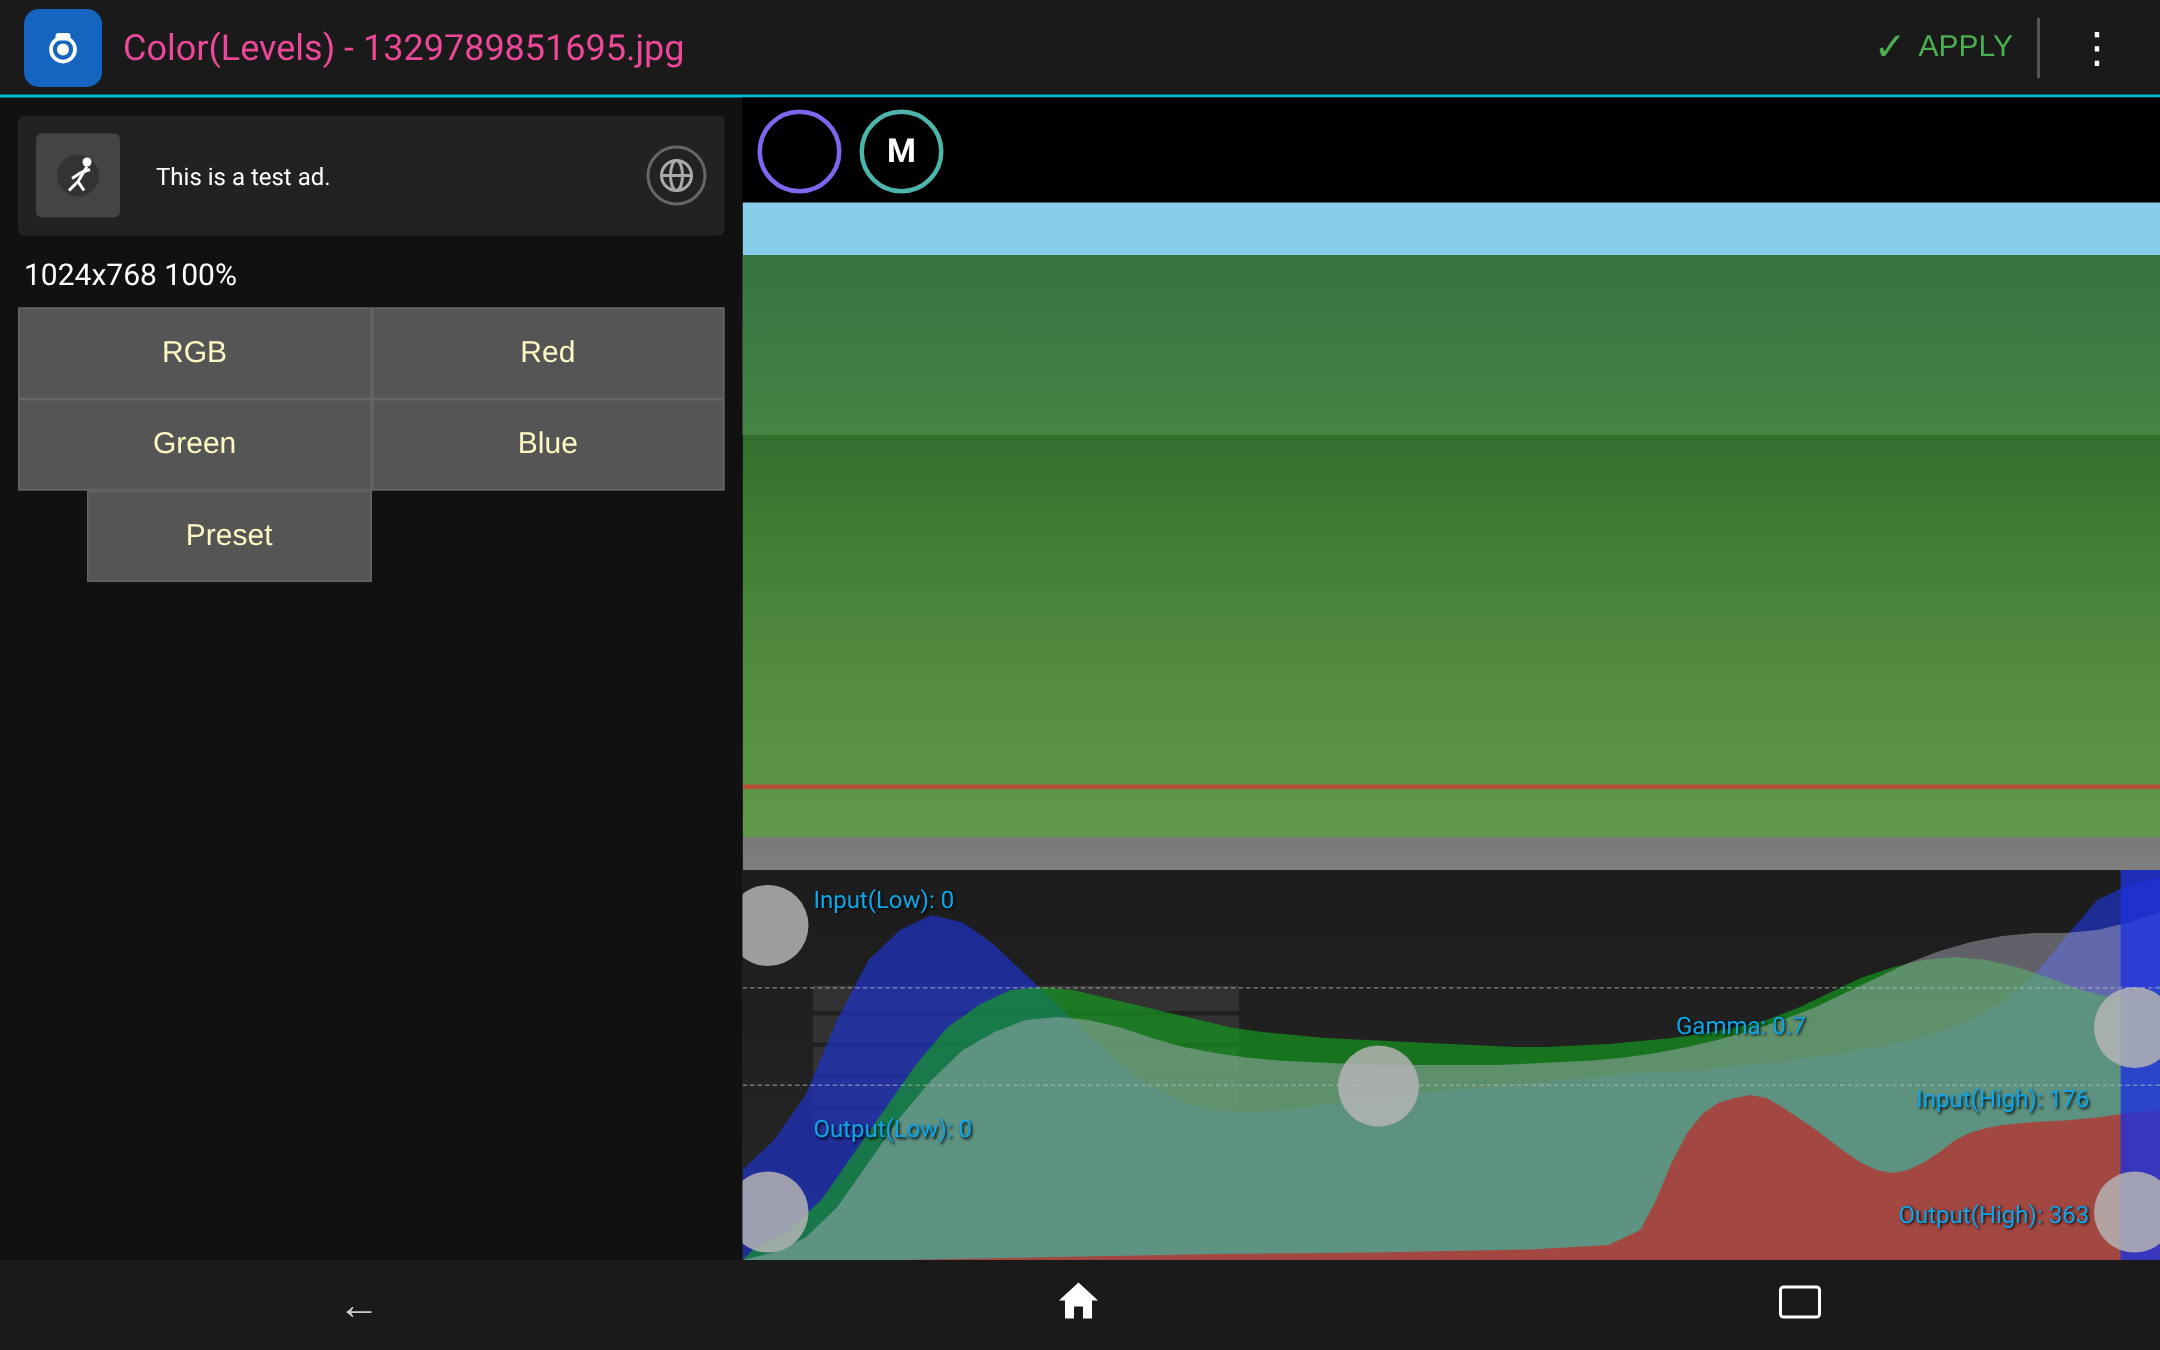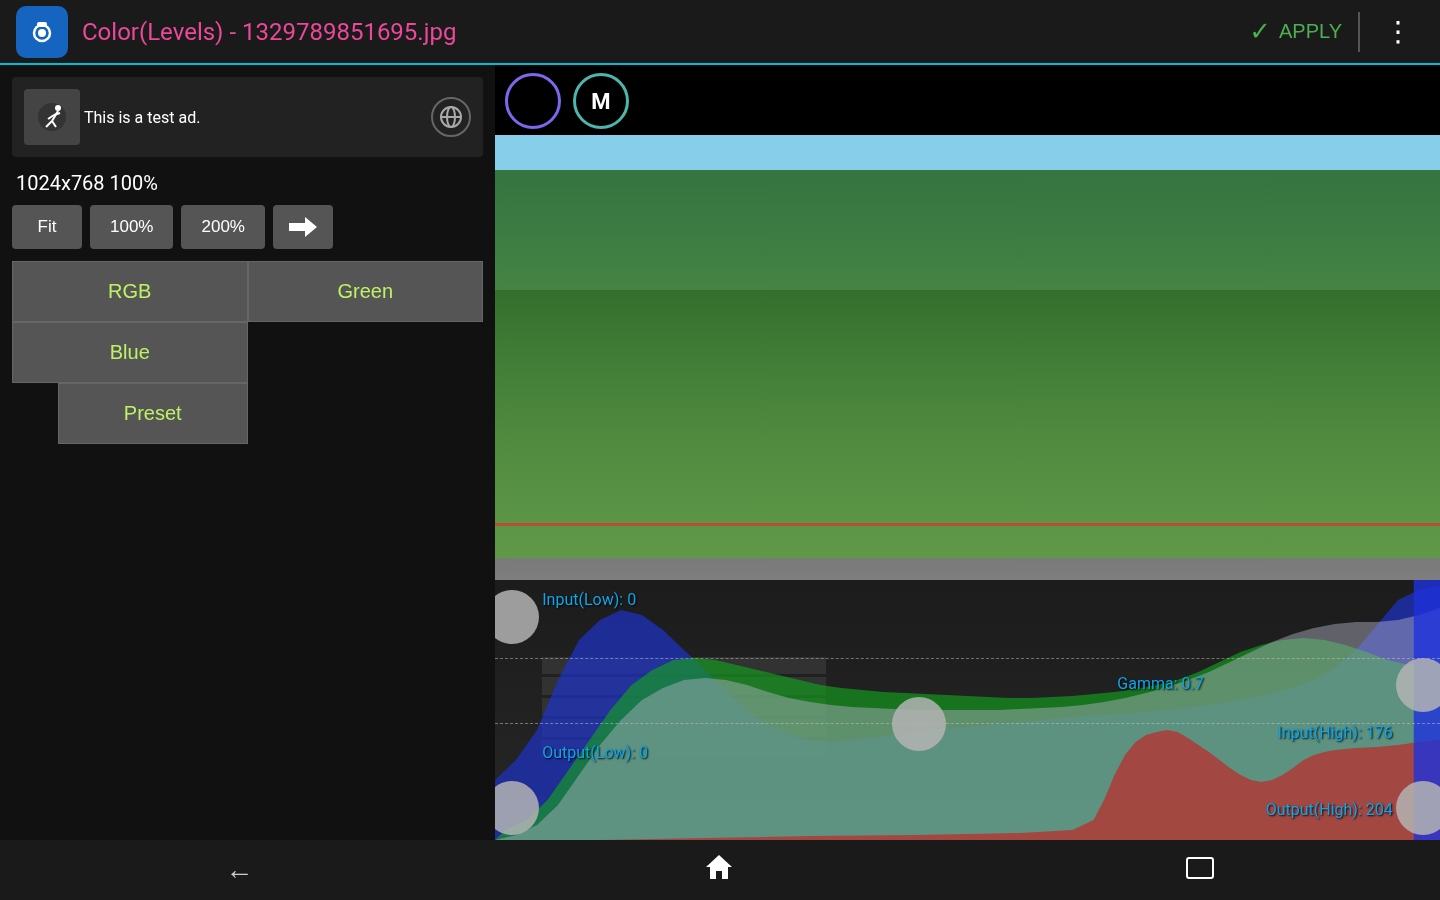--- a/index.html
+++ b/index.html
@@ -86,21 +86,21 @@
 
     
     #ad-banner {
       background: #222;
       height: 80px;
       display: flex;
       align-items: center;
       margin: 12px 12px 0 12px;
       border-radius: 4px;
       padding: 0 12px;
-      gap: 4px;
+      gap: 24px;
     }
     #ad-icon {
       width: 56px;
       height: 56px;
       background: #444;
       border-radius: 4px;
       display: flex;
       align-items: center;
       justify-content: center;
       flex-shrink: 0;
@@ -155,21 +155,21 @@
     
     #channel-grid {
       display: grid;
       grid-template-columns: 1fr 1fr;
       grid-template-rows: auto auto auto;
       gap: 0;
       margin: 0 12px;
     }
     .channel-btn {
       background: #555;
-      color: #bef264;
+      color: #fef9c3;
       border: 1px solid #666;
       font-size: 20px;
       padding: 18px;
       cursor: pointer;
       text-align: center;
     }
     .channel-btn.full-width {
       grid-column: 1;
     }
 
@@ -348,33 +348,24 @@
         <svg width="24" height="24" viewBox="0 0 24 24" fill="none" stroke="#aaa" stroke-width="2">
           <circle cx="12" cy="12" r="10"></circle>
           <ellipse cx="12" cy="12" rx="4" ry="10"></ellipse>
           <line x1="2" y1="12" x2="22" y2="12"></line>
         </svg>
       </div>
     </div>
 
     <div id="dimensions">1024x768 100%</div>
 
-    <div id="zoom-row">
-      <button class="zoom-btn">Fit</button>
-      <button class="zoom-btn">100%</button>
-      <button class="zoom-btn">200%</button>
-      <button class="zoom-btn swap">
-        <svg width="28" height="24" viewBox="0 0 28 24" fill="white">
-          <polygon points="0,8 16,8 16,2 28,12 16,22 16,16 0,16"></polygon>
-        </svg>
-      </button>
-    </div>
 
     <div id="channel-grid">
       <button class="channel-btn">RGB</button>
+      <button class="channel-btn">Red</button>
       <button class="channel-btn">Green</button>
       <button class="channel-btn">Blue</button>
       <button class="channel-btn full-width" style="grid-column:1;margin-left:46px;">Preset</button>
     </div>
 
   </div>
 
   <div id="right-panel">
 
     <div id="top-controls">
@@ -438,21 +429,21 @@
       <div class="slider-handle" id="handle-gamma"></div>
       <div class="slider-handle" id="handle-input-high"></div>
       <div class="slider-handle" id="handle-output-low"></div>
       <div class="slider-handle" id="handle-output-high"></div>
 
       
       <div class="hist-label" style="top:4%;left:5%;">Input(Low): 0</div>
       <div class="hist-label" style="top:36%;right:25%;">Gamma: 0.7</div>
       <div class="hist-label" style="top:55%;right:5%;">Input(High): 176</div>
       <div class="hist-label" style="bottom:30%;left:5%;">Output(Low): 0</div>
-      <div class="hist-label" style="bottom:8%;right:5%;">Output(High): 204</div>
+      <div class="hist-label" style="bottom:8%;right:5%;">Output(High): 363</div>
 
     </div>
 
   </div>
 
 </div>
 
 <div id="nav-bar">
   <button class="nav-btn">←</button>
   <button class="nav-btn">

